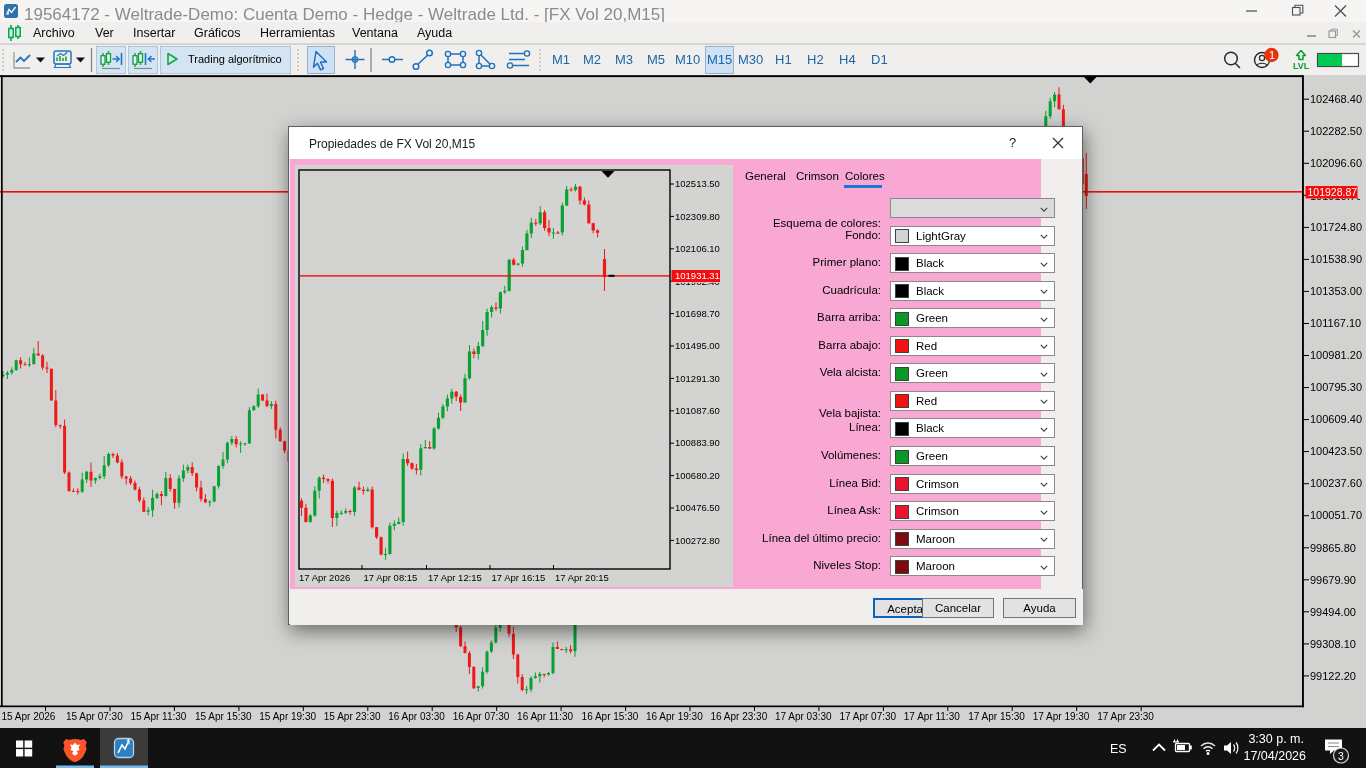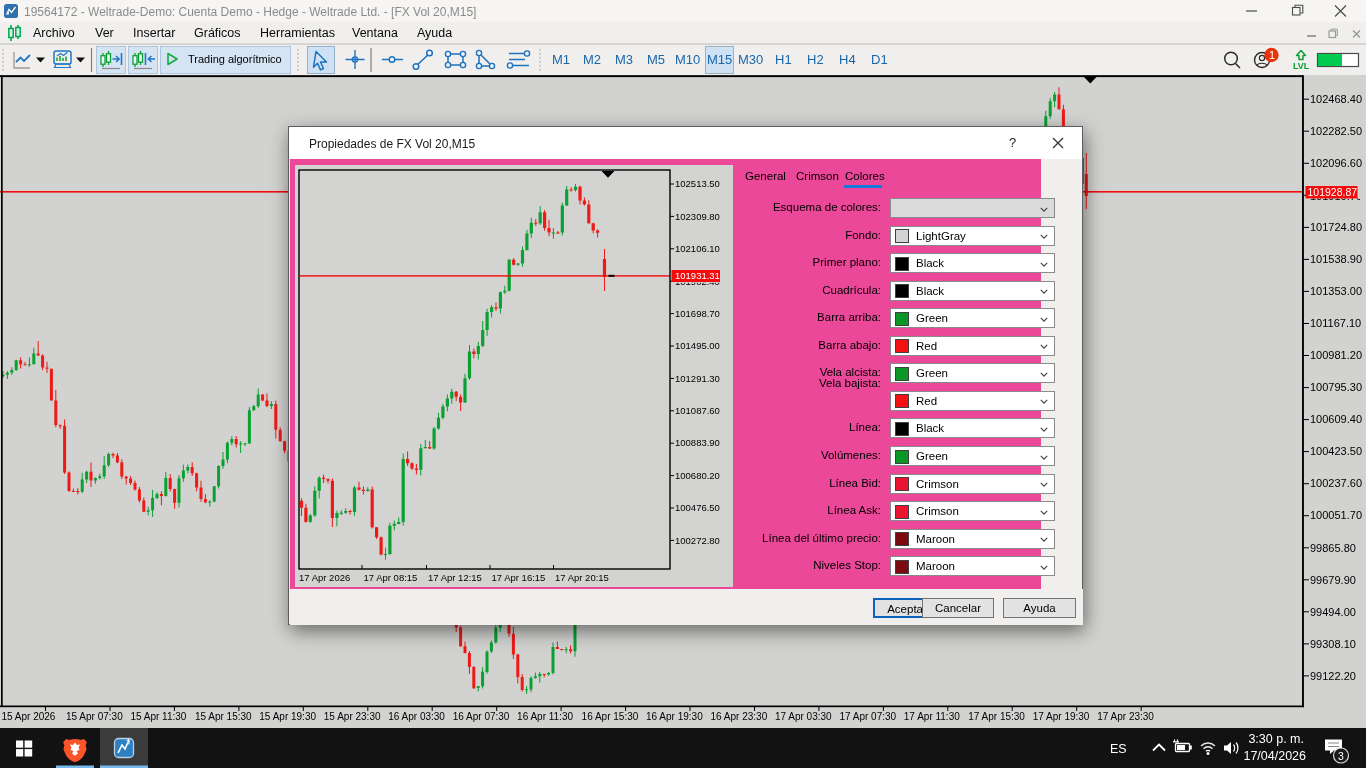--- a/index.html
+++ b/index.html
@@ -4,37 +4,37 @@
 * { margin:0; padding:0; box-sizing:border-box; }
 html,body { width:1366px; height:768px; overflow:hidden; }
 body { font-family:"Liberation Sans", sans-serif; position:relative; background:#d2d2d0; }
 .abs { position:absolute; }
 .t11 { font:11px "Liberation Sans",sans-serif; fill:#000; }
 .t10 { font:10px "Liberation Sans",sans-serif; fill:#000; }
 .t9 { font:9.5px "Liberation Sans",sans-serif; fill:#000; }
 
 
 #titlebar { position:absolute; left:0; top:0; width:1366px; height:22px; background:#f6f5f3; }
-#titlebar .txt { position:absolute; left:24px; top:4.5px; font-size:12px; color:#8b8b8b; }
+#titlebar .txt { position:absolute; left:24px; top:4.5px; font-size:17px; color:#8b8b8b; }
 
 
 #menubar { position:absolute; left:0; top:22px; width:1366px; height:22px; background:#f0efed; border-bottom:1px solid #d8d7d4; }
 #menubar .mi { position:absolute; top:4px; font-size:12.5px; color:#0a0a0a; }
 
 
 #toolbar { position:absolute; left:0; top:45px; width:1366px; height:30px; background:#f0efed; }
 .tfsel { position:absolute; left:705px; top:1px; width:29px; height:28px; background:#cfe2f5; border:1px solid #9ab2c8; }
 .tf { position:absolute; top:6.5px; font-size:13px; color:#1b66a8; }
 .tbtn { position:absolute; top:1px; height:28px; background:#d4e4f3; border:1px solid #abc6de; }
 
 
 #dialog { position:absolute; left:288px; top:126px; width:795px; height:499px; background:#f0efed; border:1px solid #5e5e5e; box-shadow:2px 6px 18px rgba(0,0,0,.5); }
 #dlgtitle { position:absolute; left:0; top:0; width:100%; height:32px; background:#ffffff; }
 #dlgtitle .txt { position:absolute; left:20px; top:10px; font-size:12px; color:#1a1a1a; }
-#dlgbody { position:absolute; left:1px; top:32px; width:751px; height:430px; background:#ec4899; }
+#dlgbody { position:absolute; left:1px; top:32px; width:751px; height:430px; background:#f9a8d4; }
 #dlgfoot { position:absolute; left:1px; top:462px; width:793px; height:36px; background:#f0efed; }
 .dlabel { position:absolute; left:401px; width:190px; text-align:right; font-size:11.5px; color:#000; padding-top:3px; }
 .dcombo { position:absolute; left:600px; width:165px; height:20px; background:#fff; border:1px solid #8a8a8a; }
 .dcombo.dis { background:#dbdbdb; }
 .sw { position:absolute; left:4px; top:2.5px; width:14px; height:14px; border:1px solid #404040; }
 .cname { position:absolute; left:25px; top:3px; font-size:11.5px; color:#000; }
 .chev { position:absolute; right:6px; top:7.5px; width:8px; height:5px; }
 .tab { position:absolute; top:11px; font-size:11.5px; color:#000; }
 .btn { position:absolute; top:471px; height:20px; background:#e2e2e2; border:1px solid #737373; font-size:11.5px; text-align:center; padding-top:3px; color:#000; }
 
@@ -361,21 +361,21 @@
         <text x="674" y="283.8" class="t9">101902.40</text>
       </g>
       <rect x="670.5" y="269" width="48.5" height="12" fill="#f40b0b"></rect>
       <text x="674" y="278.4" class="t9" style="fill:#fff">101931.31</text>
     </svg>
 
     <div class="tab" style="left:455px">General</div>
     <div class="tab" style="left:506px">Crimson</div>
     <div class="tab" style="left:555px">Colores</div>
     <div style="position:absolute;left:554px;top:26px;width:38px;height:2.5px;background:#1779d9"></div>
-    <div class="dlabel" style="top:39.0px">Esquema de colores:</div>
+    <div class="dlabel" style="top:55px">Esquema de colores:</div>
       <div class="dcombo dis" style="top:39.0px">
         <svg class="chev" viewBox="0 0 10 6">
           <path d="M1 1l4 4 4-4" fill="none" stroke="#444" stroke-width="1.5"></path>
         </svg>
       </div>
       <div class="dlabel" style="top:66.5px">Fondo:</div>
       <div class="dcombo" style="top:66.5px">
         <span class="sw" style="background:#d3d3d3"></span>
         <span class="cname">LightGray</span>
         <svg class="chev" viewBox="0 0 10 6">
@@ -415,21 +415,21 @@
         </svg>
       </div>
       <div class="dlabel" style="top:204.3px">Vela alcista:</div>
       <div class="dcombo" style="top:204.3px">
         <span class="sw" style="background:#0b9727"></span>
         <span class="cname">Green</span>
         <svg class="chev" viewBox="0 0 10 6">
           <path d="M1 1l4 4 4-4" fill="none" stroke="#444" stroke-width="1.5"></path>
         </svg>
       </div>
-      <div class="dlabel" style="top:215px">Vela bajista:</div>
+      <div class="dlabel" style="top:245px">Vela bajista:</div>
       <div class="dcombo" style="top:231.8px">
         <span class="sw" style="background:#f21212"></span>
         <span class="cname">Red</span>
         <svg class="chev" viewBox="0 0 10 6">
           <path d="M1 1l4 4 4-4" fill="none" stroke="#444" stroke-width="1.5"></path>
         </svg>
       </div>
       <div class="dlabel" style="top:259.4px">Línea:</div>
       <div class="dcombo" style="top:259.4px">
         <span class="sw" style="background:#000"></span>

